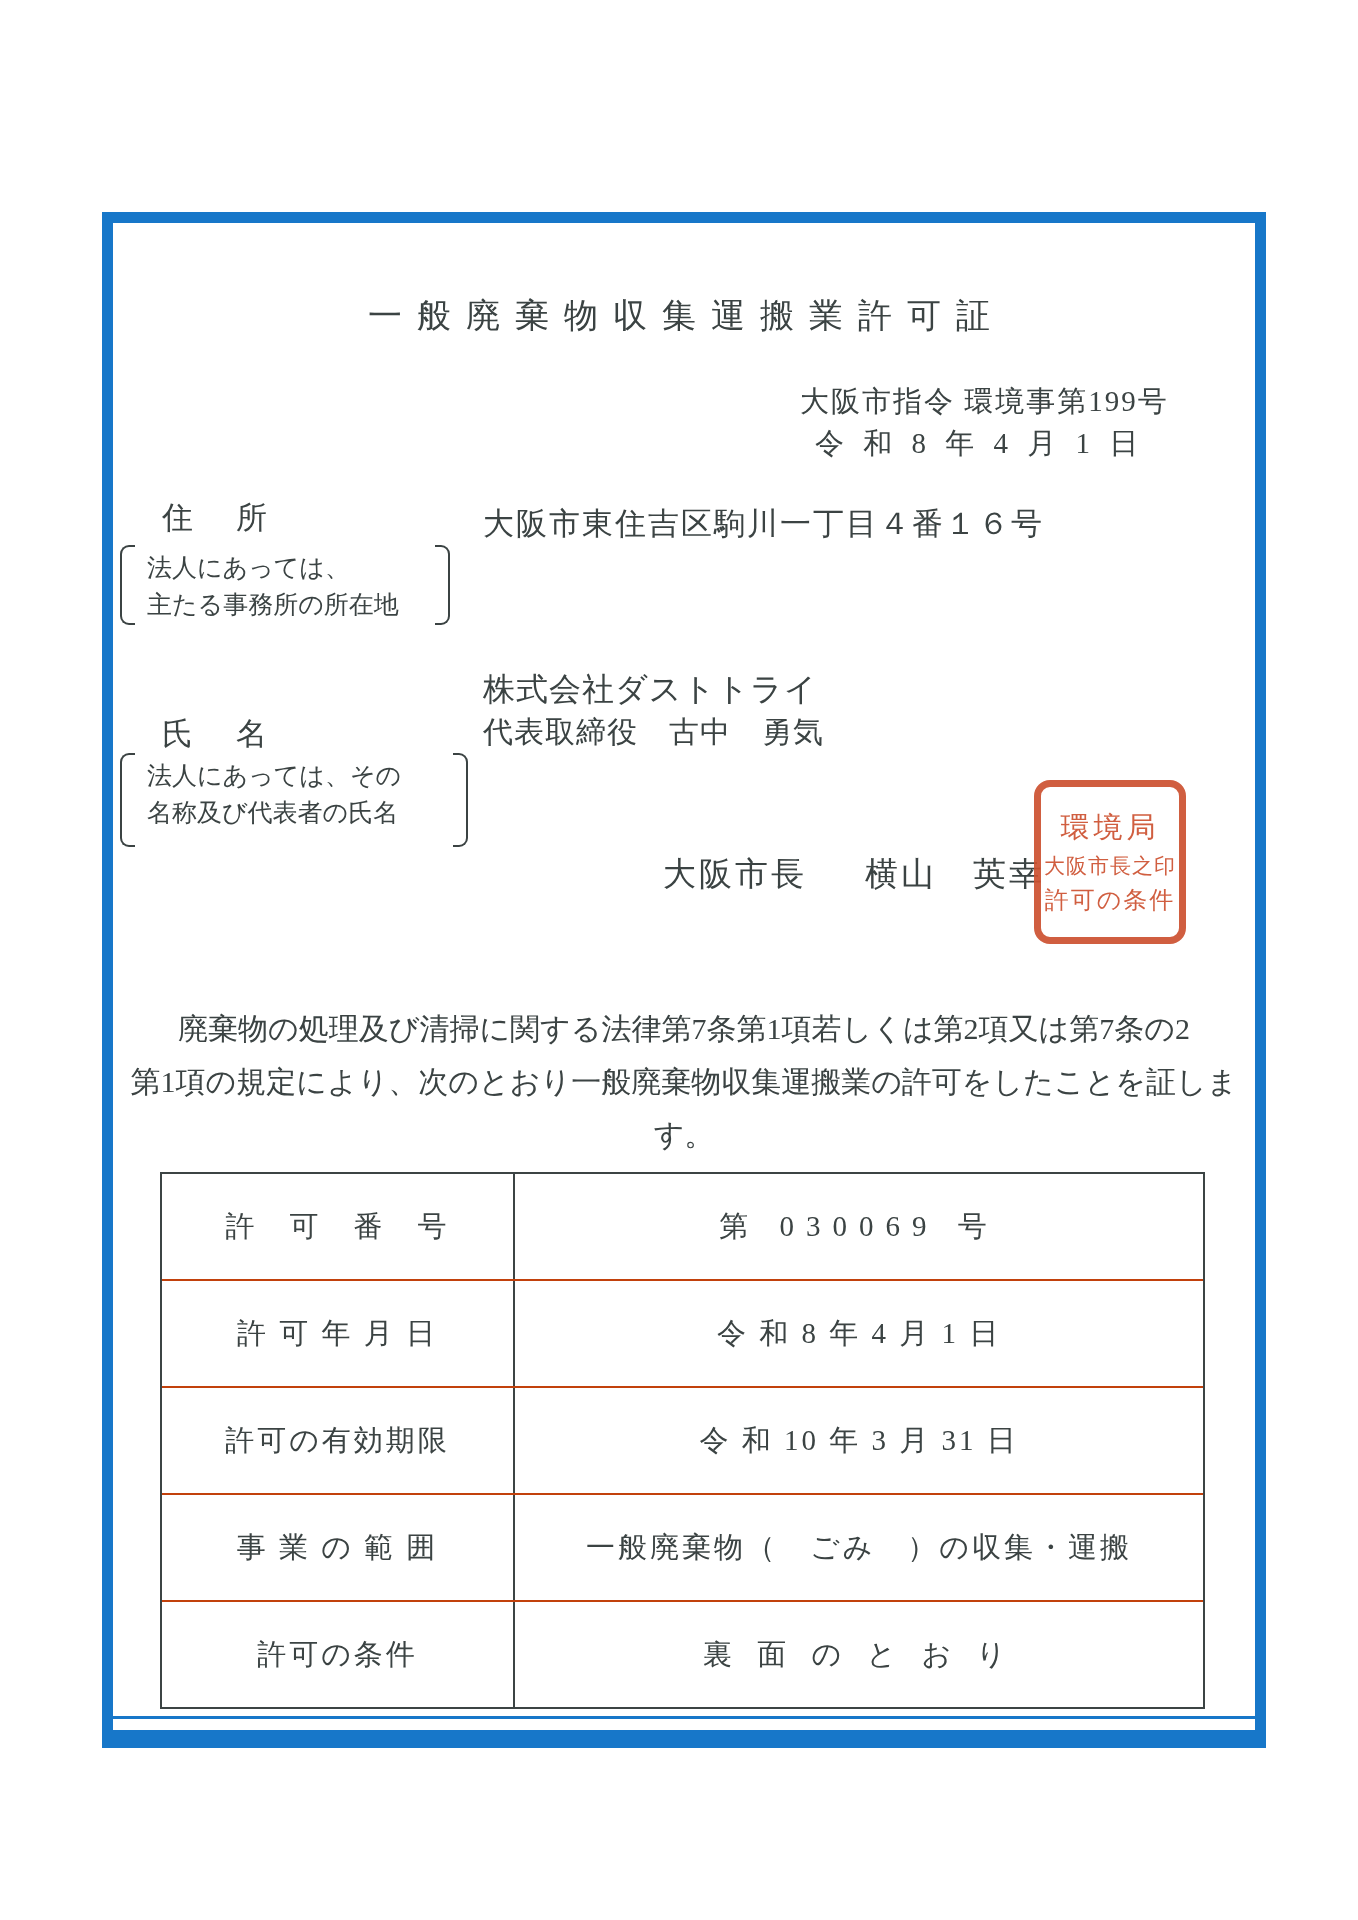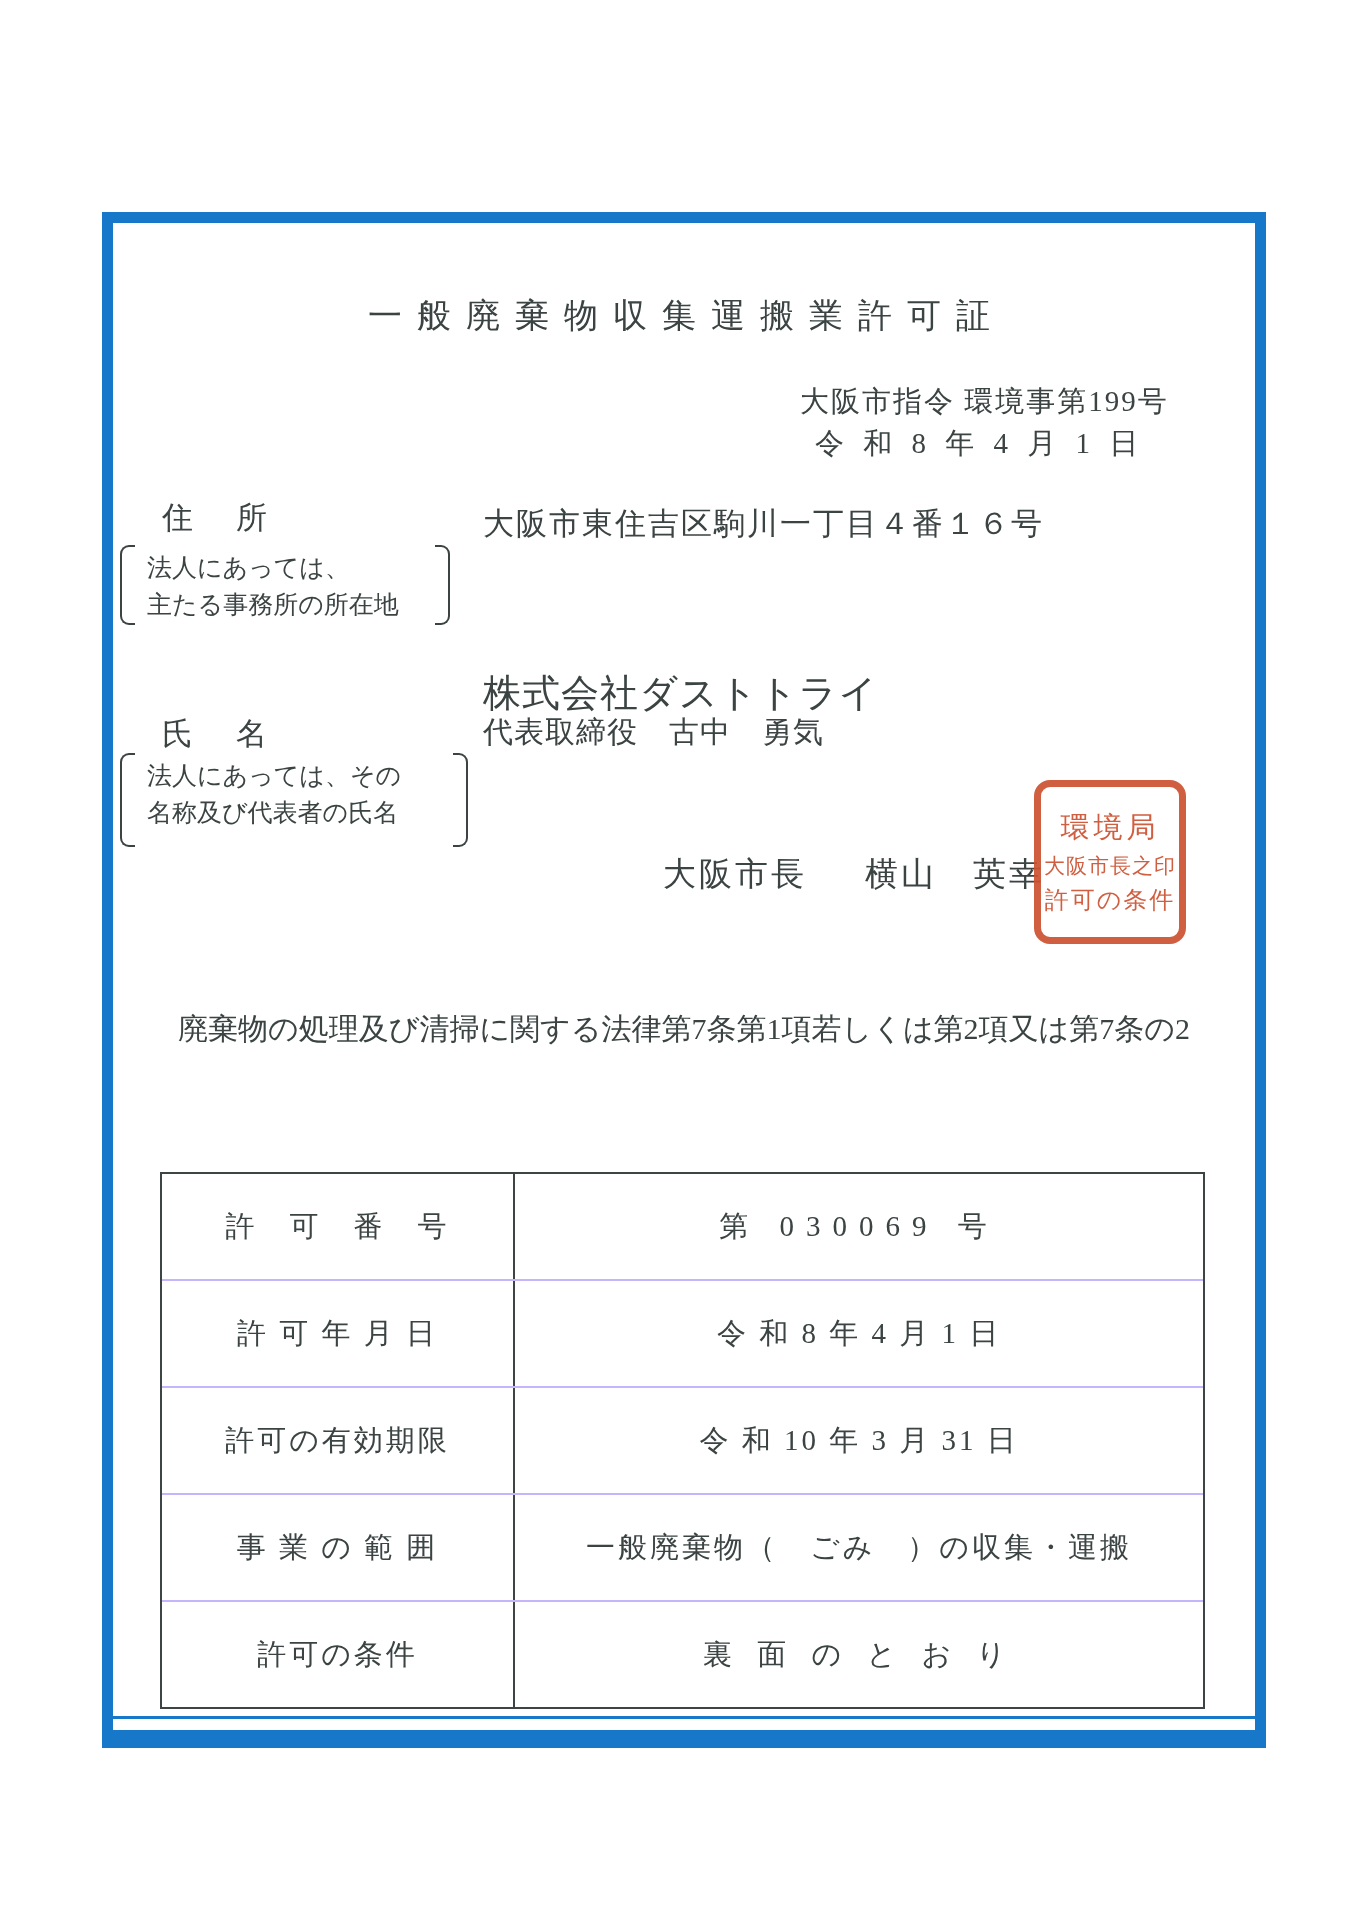--- a/index.html
+++ b/index.html
@@ -35,21 +35,21 @@
     letter-spacing:15px;
     padding-left:15px;
   }
   .ref-no   { left:800px; top:382px; font-size:29px; letter-spacing:2px; }
   .issue-dt { left:815px; top:424px; font-size:29px; letter-spacing:6px; }
 
   .field-label { font-size:31px; letter-spacing:6px; }
   .addr-label { left:162px; top:497px; }
   .addr-value { left:483px; top:503px; font-size:31px; letter-spacing:2px; }
   .name-label { left:162px; top:713px; }
-  .company    { left:483px; top:668px; font-size:38px; letter-spacing:1px; }
+  .company    { left:483px; top:668px; font-size:32px; letter-spacing:1px; }
   .rep        { left:483px; top:712px; font-size:30px; letter-spacing:1px; }
 
   .note {
     position:absolute;
     display:flex;
     align-items:stretch;
   }
   .note-1 { left:120px; top:545px; width:330px; height:80px; }
   .note-2 { left:120px; top:753px; width:348px; height:94px; }
   .bk { width:15px; border:2.5px solid #3b4343; flex:0 0 15px; }
@@ -97,21 +97,21 @@
     position:absolute;
     left:160px; top:1172px;
     width:1045px; height:537px;
     border:2px solid #3c4444;
     display:flex;
     flex-direction:column;
   }
   .trow {
     flex:1;
     display:flex;
-    border-bottom:2px solid #c4b5fd;
+    border-bottom:2px solid #c2410c;
   }
   .trow:last-child { border-bottom:none; }
   .tlabel {
     width:353px;
     flex:0 0 353px;
     border-right:2px solid #3c4444;
     display:flex; align-items:center; justify-content:center;
     font-size:29px;
     letter-spacing:3px;
     white-space:nowrap;
@@ -168,20 +168,21 @@
   </div>
 
   <div class="seal">
     <div class="s1">環境局</div>
     <div class="s2">大阪市長之印</div>
     <div class="s3">許可の条件</div>
   </div>
 
   <div class="abs body-par">
     <div>廃棄物の処理及び清掃に関する法律第7条第1項若しくは第2項又は第7条の2</div>
+    <div>第1項の規定により、次のとおり一般廃棄物収集運搬業の許可をしたことを証します。</div>
   </div>
 
   <div class="permit-table">
     <div class="trow">
       <div class="tlabel">許　可　番　号</div>
       <div class="tvalue">第 030069 号</div>
     </div>
     <div class="trow">
       <div class="tlabel">許 可 年 月 日</div>
       <div class="tvalue">令 和 8 年 4 月 1 日</div>

